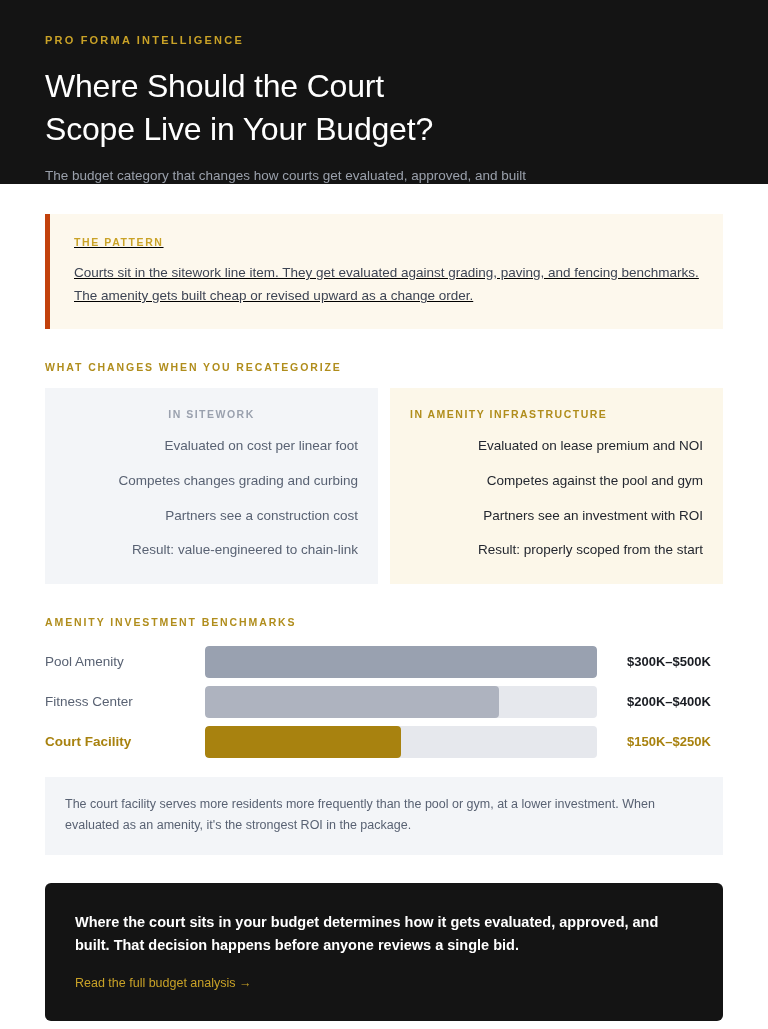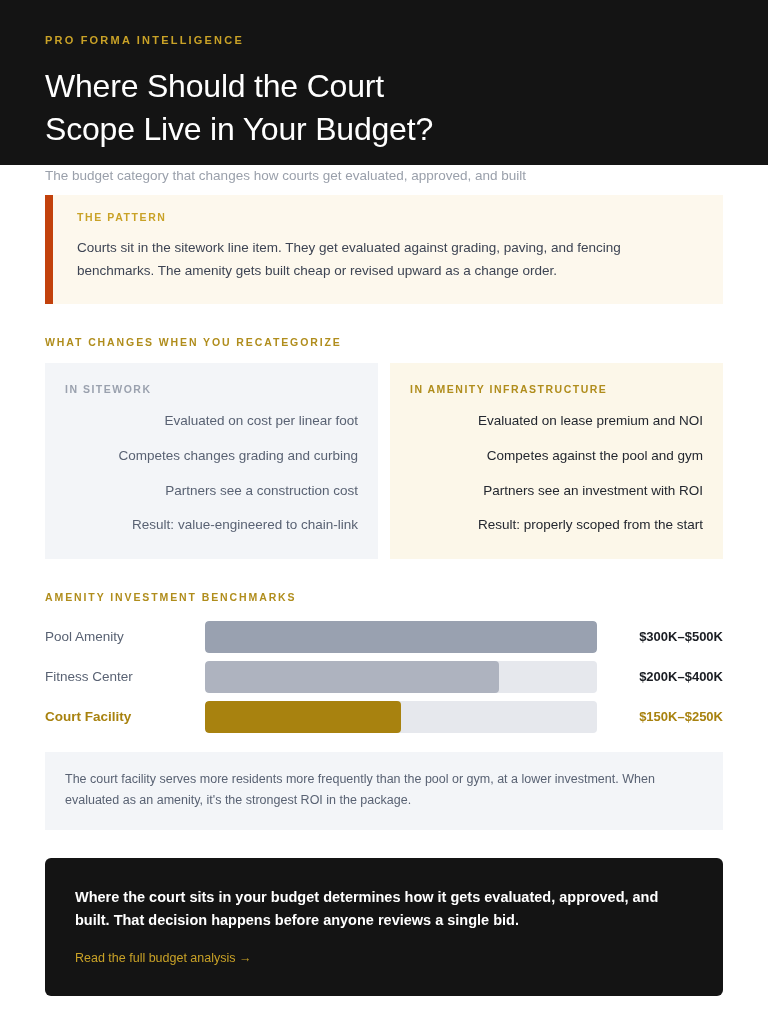--- a/index.html
+++ b/index.html
@@ -8,21 +8,21 @@
     background: #ffffff;
     font-family: "Liberation Sans", sans-serif;
     -webkit-font-smoothing: antialiased;
   }
   .page { position: relative; width: 768px; height: 1029px; overflow: hidden; background:#fff; }
 
   
   .header {
     background: #141414;
     padding: 34px 45px 46px 45px;
-    height: 165px;
+    height: 184px;
   }
   .eyebrow {
     color: #c9a227;
     font-size: 11px;
     font-weight: bold;
     letter-spacing: 2.2px;
     text-transform: uppercase;
     margin-bottom: 19px;
   }
   .headline {
@@ -37,23 +37,24 @@
     font-size: 13.5px;
     line-height: 1.4;
     margin-top: 17px;
   }
 
   
   .body { padding: 0 45px; }
 
   .pattern-card {
     background: #fdf8ed;
-    border-left: 8px solid #c2410c;
-    padding: 16px 24px 22px 24px;
+    border-left: 5px solid #c2410c;
+    padding: 22px 24px 22px 24px;
     margin-top: 30px;
+    text-decoration: underline;
   }
   .pattern-label {
     color: #c9a227;
     font-size: 10.5px;
     font-weight: bold;
     letter-spacing: 1.6px;
     text-transform: uppercase;
     margin-bottom: 13px;
   }
   .pattern-text {
@@ -77,21 +78,21 @@
   .col { flex: 1; padding: 20px 20px 24px 20px; }
   .col-sitework { background: #f3f5f8; }
   .col-amenity  { background: #fcf7e9; padding-left: 20px; }
   .col-label {
     font-size: 10.5px;
     font-weight: bold;
     letter-spacing: 1.5px;
     text-transform: uppercase;
     margin-bottom: 16px;
   }
-  .col-sitework .col-label { color: #9aa1ae; }
+  .col-sitework .col-label { color: #9aa1ae; text-align: center; }
   .col-amenity  .col-label { color: #b08d1c; }
   .col-item {
     font-size: 13.5px;
     line-height: 1.45;
     margin-bottom: 15px;
     text-align: right;
   }
   .col-item:last-child { margin-bottom: 0; }
   .col-sitework .col-item { color: #596273; }
   .col-amenity  .col-item { color: #23272f; }
@@ -115,21 +116,21 @@
     flex: 0 0 392px;
     width: 392px;
     height: 32px;
     background: #e6e8ed;
     border-radius: 4px;
     overflow: hidden;
   }
   .bar-fill { height: 100%; border-radius: 4px; }
   .bar-value {
     flex: 1;
-    text-align: right;
+    text-align: center;
     font-size: 13px;
     font-weight: bold;
     color: #1a1d23;
     padding-left: 18px;
   }
   .bar-row.highlight .bar-value { color: #a8820f; }
 
   .footnote {
     background: #f3f5f8;
     padding: 17px 20px 19px 20px;

